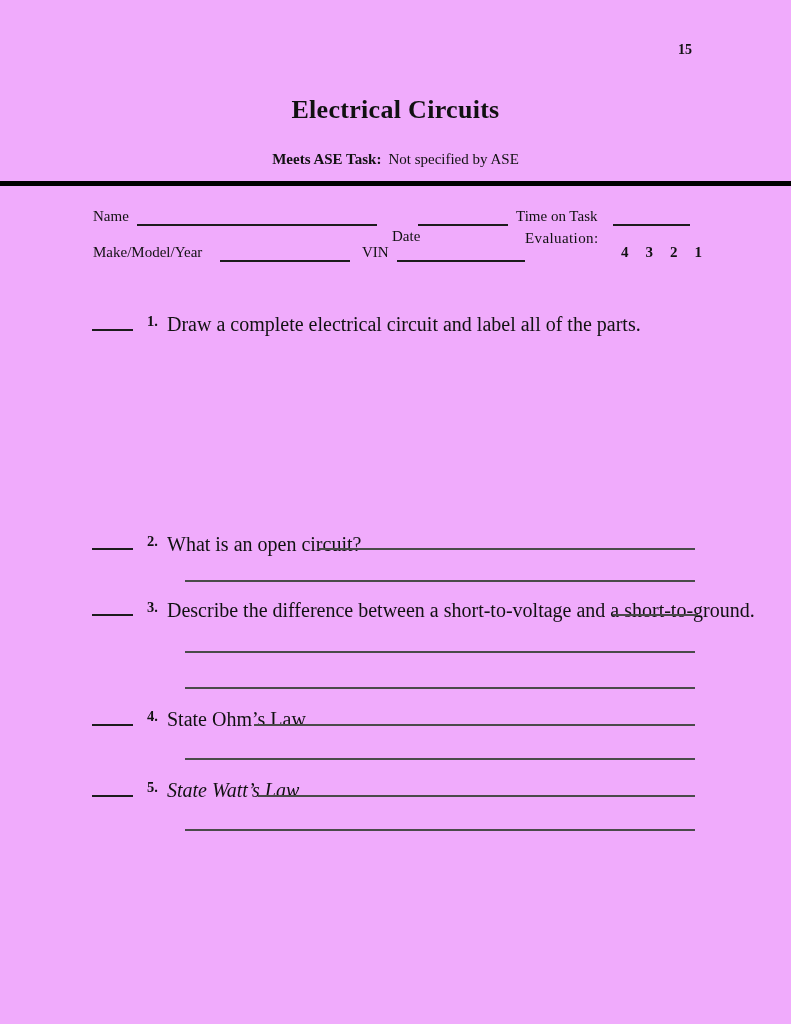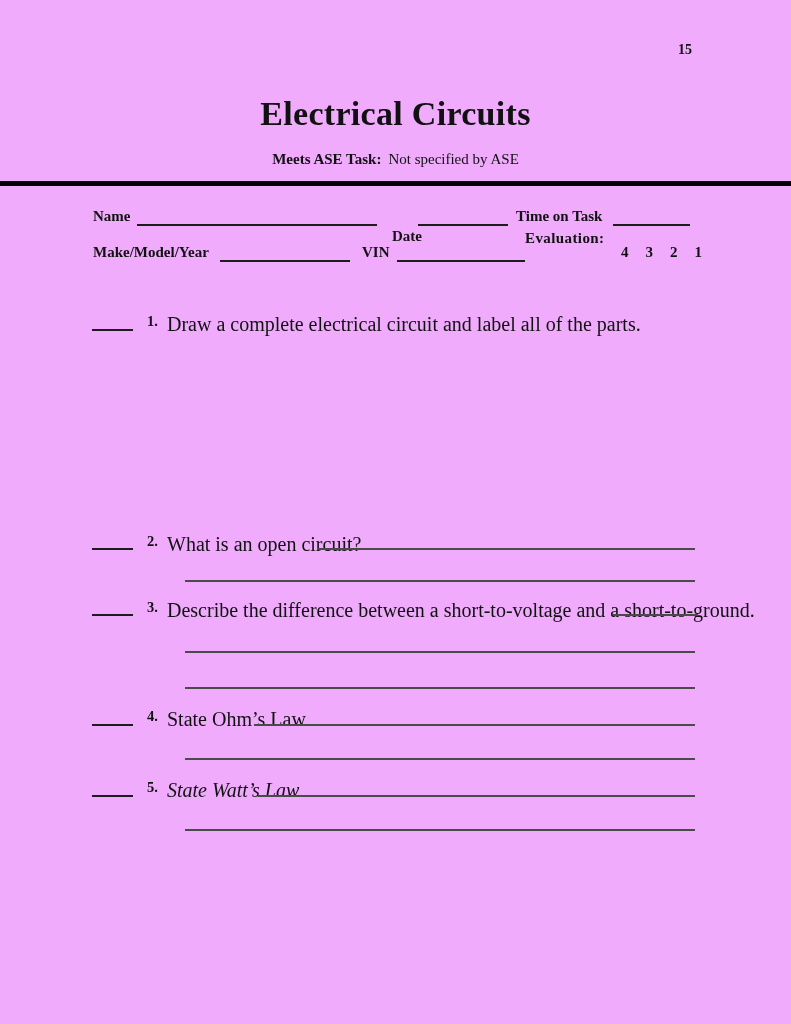--- a/index.html
+++ b/index.html
@@ -8,25 +8,25 @@
     width: 791px;
     height: 1024px;
     background: #f0abfc;
     font-family: "Liberation Serif", "DejaVu Serif", serif;
     color: #111111;
     overflow: hidden;
   }
   .abs { position: absolute; line-height: 1; white-space: nowrap; }
   .b { font-weight: bold; text-align: center; }
   .page-number { font-size: 14px; font-weight: bold; }
-  .title { font-size: 34px; font-weight: bold; letter-spacing: 0.3px; }
+  .title { font-size: 26px; font-weight: bold; letter-spacing: 0.3px; }
   .subtitle { font-size: 15px; }
   .subtitle .val { margin-left: 7px; }
   .thick-rule { position: absolute; background: #000000; }
-  .lbl { font-size: 15px; font-weight: bold; }
+  .lbl { font-size: 15px; font-weight: normal; }
   .qnum { font-size: 14.5px; font-weight: bold; }
   .qtext { font-size: 20px; }
   
   .wline { position: absolute; height: 0; border-bottom: 2px solid #1c1c1c; }
   
   .aline { position: absolute; height: 0; border-bottom: 2px solid #4a4a4a; }
   .eval-scale { display: flex; gap: 17px; font-size: 15px; font-weight: bold; }
   .drawing-area { position: absolute; background: transparent; }
 </style>
 </head>

